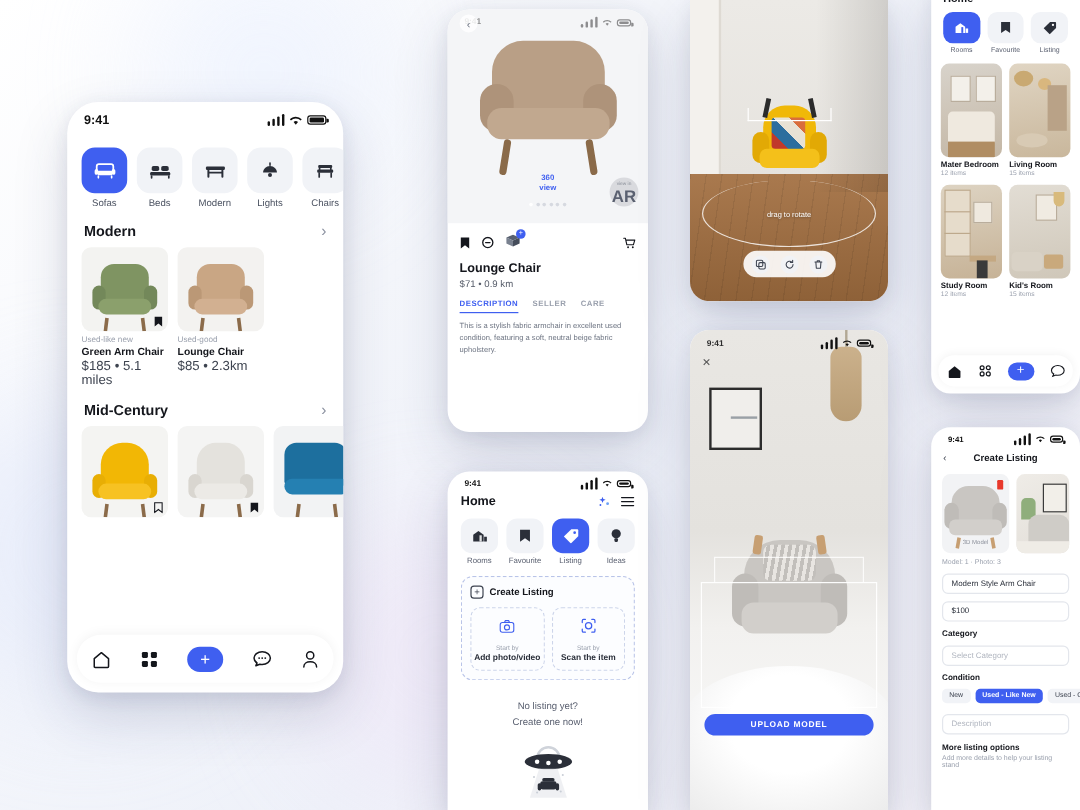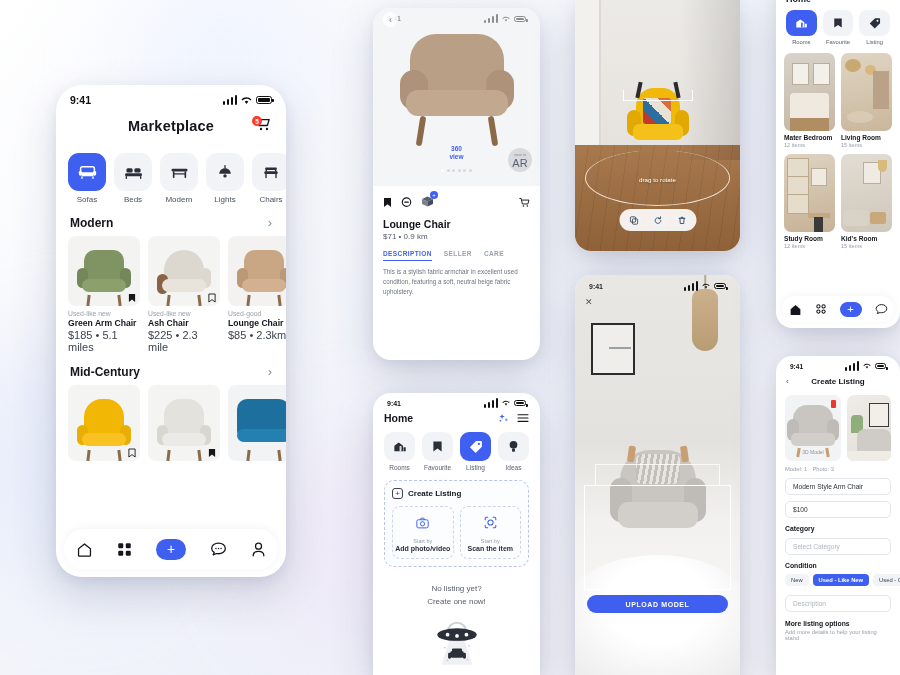--- a/index.html
+++ b/index.html
@@ -81,21 +81,21 @@
   .backbtn { position:absolute; left:10px; top:4px; width:15px;height:15px;border-radius:50%;
              background:rgba(255,255,255,.82); display:flex;align-items:center;justify-content:center;
              font-size:9px;color:#6b7280; }
   .view360 { position:absolute; left:0; right:0; bottom:26px; text-align:center;
              font-size:6.5px; font-weight:bold; color:#3f5ff0; line-height:1.15; }
   .dots { position:absolute; left:0;right:0; bottom:14px; display:flex; justify-content:center; gap:2.5px; }
   .dots i { width:3px;height:3px;border-radius:50%;background:#d6d9e0; display:block; }
   .dots i.on { background:#fff; }
   .arbtn { position:absolute; right:8px; bottom:14px; width:24px;height:24px;border-radius:50%;
            background:#d9dade; display:flex;flex-direction:column;align-items:center;justify-content:center; }
-  .arbtn .s { font-size:4px;color:#8a8f99; } .arbtn .m { font-size:11px;font-weight:normal;color:#5a6070; }
+  .arbtn .s { font-size:4px;color:#8a8f99; } .arbtn .m { font-size:14px;font-weight:bold;color:#5a6070; }
   .p2-body { padding:7px 10px 0; }
   .p2-icons { display:flex; align-items:center; gap:9px; }
   .p2-icons .sp { flex:1; }
   .p2-title { font-size:10.5px; font-weight:bold; color:#14161c; margin-top:7px; }
   .p2-price { font-size:8px; color:#555b68; margin-top:2px; }
   .buy { margin-top:8px; height:17px; border-radius:9px; background:#3f5ff0; color:#fff;
          font-size:7.2px; font-weight:bold; letter-spacing:.5px;
          display:flex;align-items:center;justify-content:center; }
   .tabs2 { display:flex; gap:12px; margin-top:9px; font-size:6.5px; font-weight:bold; letter-spacing:.4px; }
   .tabs2 .t { color:#9aa0ad; padding-bottom:3px; }
@@ -238,31 +238,20 @@
           <i></i>
         </span>
       <svg width="11" height="9" viewBox="0 0 12 9">
           <path d="M6 8.2 4 5.7a3.2 3.2 0 0 1 4 0Z" fill="#111"></path>
           <path d="M6 1C3.8 1 1.9 1.9.6 3.3l1 1.1A6.1 6.1 0 0 1 6 2.6c1.7 0 3.3.7 4.4 1.8l1-1.1A7.6 7.6 0 0 0 6 1Z" fill="#111"></path>
         </svg>
       <span class="batt"></span>
     </span>
   </div>
 
-  <div class="mk-head">
-    <span class="mk-title">Marketplace</span>
-    <div class="cart">
-      <svg width="18" height="18" viewBox="0 0 20 20">
-        <path d="M1.5 2.5h2.2l2.1 9.2h9l2-6.6H5.4" fill="none" stroke="#14161c" stroke-width="1.5" stroke-linecap="round" stroke-linejoin="round"></path>
-        <circle cx="7.8" cy="15.6" r="1.3" fill="#14161c"></circle>
-          <circle cx="14.4" cy="15.6" r="1.3" fill="#14161c"></circle>
-      </svg>
-      <span class="cart-badge">5</span>
-    </div>
-  </div>
 
 
   <div class="cats">
     <div class="cat on">
       <div class="box">
         <svg width="19" height="16" viewBox="0 0 22 18">
             <path d="M3 8V5.2C3 4 4 3 5.2 3h11.6C18 3 19 4 19 5.2V8" fill="none" stroke="#fff" stroke-width="1.7" stroke-linecap="round"></path>
             <rect x="1" y="7.6" width="3.6" height="5.6" rx="1.8" fill="#fff"></rect>
             <rect x="17.4" y="7.6" width="3.6" height="5.6" rx="1.8" fill="#fff"></rect>
             <rect x="4" y="9.4" width="14" height="4.4" rx="1.4" fill="#fff"></rect>
@@ -329,38 +318,20 @@
           <div class="l1"></div>
             <div class="l2"></div>
         </div>
         <svg class="bmk" width="8" height="10" viewBox="0 0 9 11">
             <path d="M1 1h7v9L4.5 7.3 1 10Z" fill="#14161c"></path>
           </svg>
       </div>
       <div class="pcond">Used-like new</div>
       <div class="pname">Green Arm Chair</div>
       <div class="pmeta">$185  •  5.1 miles</div>
-    </div>
-    <div class="pcard">
-      <div class="pimg" style="background:#f4f4f2">
-        <div class="chair">
-          <div class="bk" style="background:#ddd8cf;border-radius:20px 20px 6px 6px"></div>
-          <div class="ar1" style="background:#8a6245;top:24px"></div>
-            <div class="ar2" style="background:#ddd8cf"></div>
-          <div class="st" style="background:#e8e4dc"></div>
-            <div class="l1"></div>
-            <div class="l2"></div>
-        </div>
-        <svg class="bmk" width="8" height="10" viewBox="0 0 9 11">
-            <path d="M1 1h7v9L4.5 7.3 1 10Z" fill="none" stroke="#14161c" stroke-width="1"></path>
-          </svg>
-      </div>
-      <div class="pcond">Used-like new</div>
-      <div class="pname">Ash Chair</div>
-      <div class="pmeta">$225  •  2.3 mile</div>
     </div>
     <div class="pcard">
       <div class="pimg" style="background:#f3f2f0">
         <div class="chair">
           <div class="bk" style="background:#c9a684"></div>
             <div class="ar1" style="background:#bb9876"></div>
           <div class="ar2" style="background:#bb9876"></div>
             <div class="st" style="background:#d2b091"></div>
           <div class="l1"></div>
             <div class="l2"></div>

